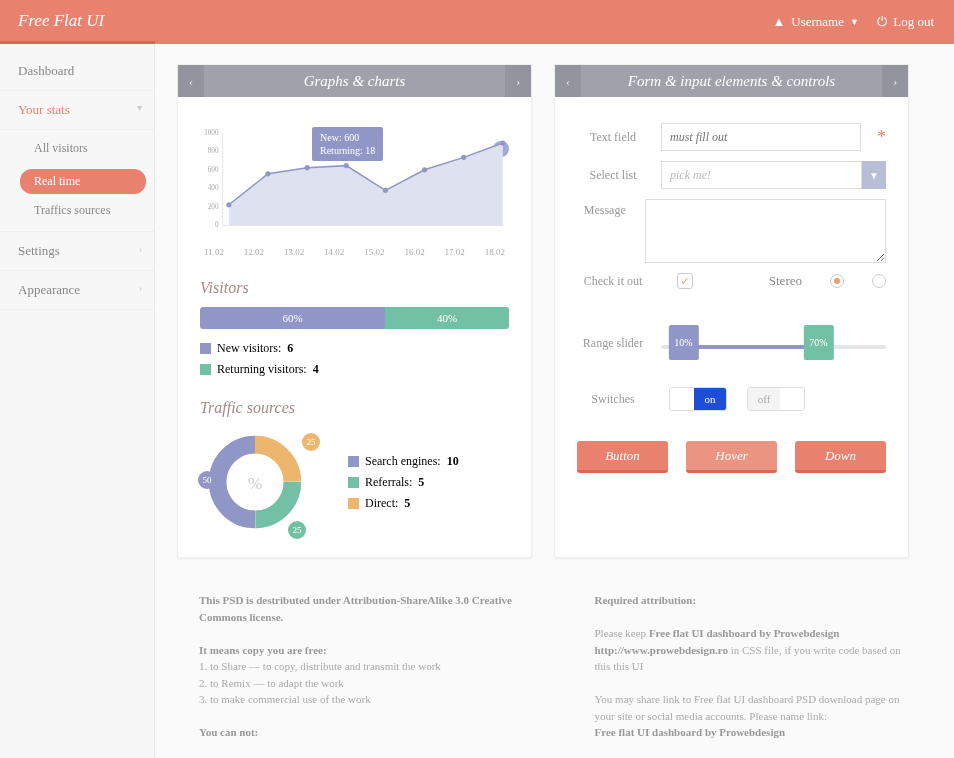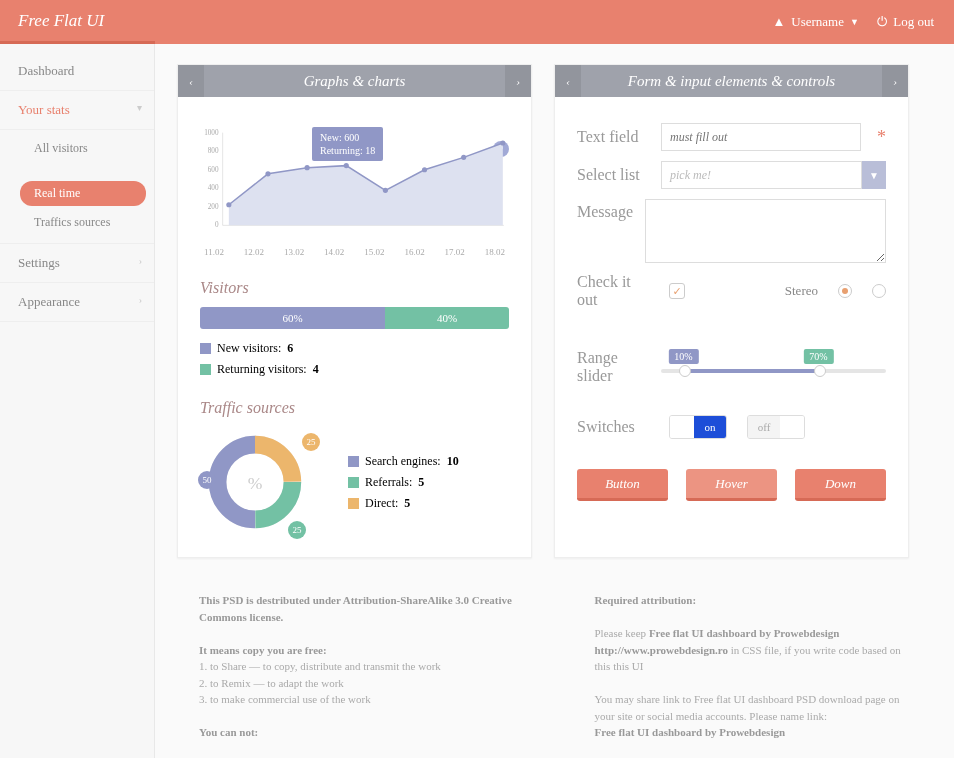--- a/index.html
+++ b/index.html
@@ -8,56 +8,56 @@
 .brand-block { width: 155px; height: 44px; background: #e8816e; border-bottom: 3px solid #d66a56; display: flex; align-items: center; padding-left: 18px; color: #fff; font-size: 17px; font-style: italic; }
 .topbar-right { margin-left: auto; display: flex; align-items: center; gap: 18px; padding-right: 20px; color: #fff; font-size: 13px; }
 .user-box, .logout-box { display: flex; align-items: center; gap: 6px; cursor: pointer; }
 .wrapper { display: flex; }
 .sidebar { width: 155px; background: #f7f7f7; border-right: 1px solid #e8e8e8; min-height: 720px; padding-top: 8px; }
 .nav-item { padding: 11px 18px; color: #888; cursor: pointer; border-bottom: 1px solid #eee; position: relative; font-size: 13px; }
 .nav-item.active { color: #e8816e; }
 .nav-item .chev { position: absolute; right: 12px; color: #ccc; font-size: 10px; }
 .sub { padding: 4px 0 6px 0; border-bottom: 1px solid #eee; }
 .sub-item { padding: 7px 8px 7px 34px; font-size: 12px; color: #888; cursor: pointer; }
-.sub-item.sel { background: #e8816e; color: #fff; border-radius: 12px; margin: 18px 8px 2px 20px; padding: 5px 14px; }
+.sub-item.sel { background: #e8816e; color: #fff; border-radius: 12px; margin: 6px 8px 2px 20px; padding: 5px 14px; }
 .main { flex: 1; padding: 20px 22px; display: flex; gap: 22px; flex-wrap: wrap; }
 .panel { width: 355px; background: #fff; border: 1px solid #eee; box-shadow: 0 1px 2px rgba(0,0,0,.05); }
 .panel-head { height: 32px; background: #9fa2ab; color: #fff; display: flex; align-items: center; justify-content: center; position: relative; font-style: italic; font-size: 15px; }
 .head-arrow { position: absolute; top: 0; height: 32px; width: 26px; background: rgba(0,0,0,.08); display: flex; align-items: center; justify-content: center; color: #fff; cursor: pointer; font-size: 11px; }
 .head-arrow.l { left: 0; } .head-arrow.r { right: 0; }
 .panel-body { padding: 16px 22px 20px 22px; }
 .sec-title { color: #a88; font-style: italic; font-size: 16px; margin: 6px 0 10px 0; }
 .help-dot { position: absolute; right: 22px; top: 44px; width: 16px; height: 16px; border-radius: 50%; background: #a1a9d6; color: #fff; font-size: 10px; display: flex; align-items: center; justify-content: center; }
 .panel-body { position: relative; }
 .chart { position: relative; height: 120px; margin: 6px 0 8px 0; }
 .chart svg { width: 100%; height: 100%; }
 .tooltip { position: absolute; left: 112px; top: 8px; background: #9097c6; color: #fff; font-size: 10px; padding: 4px 8px; border-radius: 2px; line-height: 1.3; }
 .xlabels { display: flex; justify-content: space-between; font-size: 9px; color: #aaa; padding: 0 4px; }
 .prog { height: 22px; display: flex; border-radius: 3px; overflow: hidden; margin: 6px 0 12px; }
 .prog .a { background: #9097c6; color: #fff; font-size: 11px; display: flex; align-items: center; justify-content: center; }
 .prog .b { background: #73c1a4; color: #fff; font-size: 11px; display: flex; align-items: center; justify-content: center; }
 .leg { font-size: 12px; color: #000000; margin: 6px 0; display: flex; align-items: center; gap: 6px; }
 .sq { width: 11px; height: 11px; display:inline-block; }
 .donut-wrap { display: flex; gap: 18px; align-items: center; margin-top: 8px; }
 .form-row { display: flex; align-items: center; margin: 10px 0; gap: 12px; }
-.form-label { width: 72px; text-align: left; font-size: 16px; color: #999; }
+.form-label { width: 72px; text-align: center; font-size: 12px; color: #999; }
 .tinput { flex:1; height: 28px; border: 1px solid #ddd; padding: 0 8px; color:#bbb; font-style: italic; font-family: inherit; font-size: 12px; }
 .star { color: #e8816e; font-size: 18px; margin-left: 4px; }
 .select-wrap { flex:1; display:flex; }
 .select-wrap .val { flex:1; border:1px solid #ddd; height:28px; padding: 6px 8px; font-style:italic; color:#bbb; font-size:12px; }
 .select-wrap .btn { width:24px; background:#b9bed8; color:#fff; display:flex; align-items:center; justify-content:center; font-size:10px; }
 .tarea { width: 100%; border:1px solid #ddd; height:64px; padding:6px; font-family:inherit; resize:vertical; }
 .chk { width:16px; height:16px; border:1px solid #ccc; border-radius:3px; display:inline-flex; align-items:center; justify-content:center; color:#e8a070; font-size:11px; }
 .radio { width:14px; height:14px; border-radius:50%; border:1px solid #ccc; display:inline-block; position:relative; }
 .radio.on::after { content:''; width:6px; height:6px; background:#e8a070; border-radius:50%; position:absolute; left:3px; top:3px; }
 .slider { position:relative; flex:1; height: 28px; }
 .track { position:absolute; left:0; right:0; top:16px; height:4px; background:#e5e5e5; border-radius:2px; }
 .fill { position:absolute; left:10%; right:30%; top:16px; height:4px; background:#9097c6; }
 .handle { position:absolute; top:12px; width:12px; height:12px; background:#fff; border:1px solid #ccc; border-radius:50%; }
-.sl-label { position:absolute; top:-4px; background:#9097c6; color:#fff; font-size:10px; padding:2px 6px; border-radius:2px; transform:translateX(-50%); }
+.sl-label { position:absolute; top:-4px; background:#9097c6; color:#fff; font-size:10px; padding:12px 6px; border-radius:2px; transform:translateX(-50%); }
 .sl-label.g { background:#73c1a4; }
 .switch { display:inline-flex; border:1px solid #ddd; border-radius:3px; overflow:hidden; height:24px; }
 .switch .knob { width:24px; background:#fff; }
 .switch .lab { width:32px; display:flex; align-items:center; justify-content:center; font-size:11px; }
 .switch.on .lab { background:#1d4ed8; color:#fff; }
 .switch.off .lab { background:#f4f4f4; color:#aaa; }
 .btns { display:flex; gap:18px; margin-top: 30px; }
 .btn-s { flex:1; height:32px; background:#e8816e; color:#fff; border-radius:3px; display:flex; align-items:center; justify-content:center; font-style:italic; font-size:13px; cursor:pointer; border-bottom:3px solid #d66a56; }
 .btn-s.hov { background:#ec9482; }
 .footer { padding: 12px 22px 30px; display:flex; gap: 80px; font-size:11px; color:#aaa; line-height:1.5; }
@@ -217,21 +217,21 @@
           <div class="form-label">Select list</div>
           <div class="select-wrap">
             <div class="val">pick me!</div>
             <div class="btn">▼</div>
           </div>
         </div>
         <div class="form-row" style="align-items:flex-start">
           <div class="form-label" style="padding-top:4px">Message</div>
           <textarea class="tarea" style=""></textarea>
         </div>
-        <div class="form-row" style="gap:20px">
+        <div class="form-row" style="gap:28px">
           <div class="form-label">Check it out</div>
           <span class="chk">✓</span>
           <span style="flex:1"></span>
           <span>Stereo</span>
           <span class="radio on"></span>
           <span class="radio"></span>
         </div>
         <div class="form-row" style="margin-top:40px">
           <div class="form-label">Range slider</div>
           <div class="slider">

